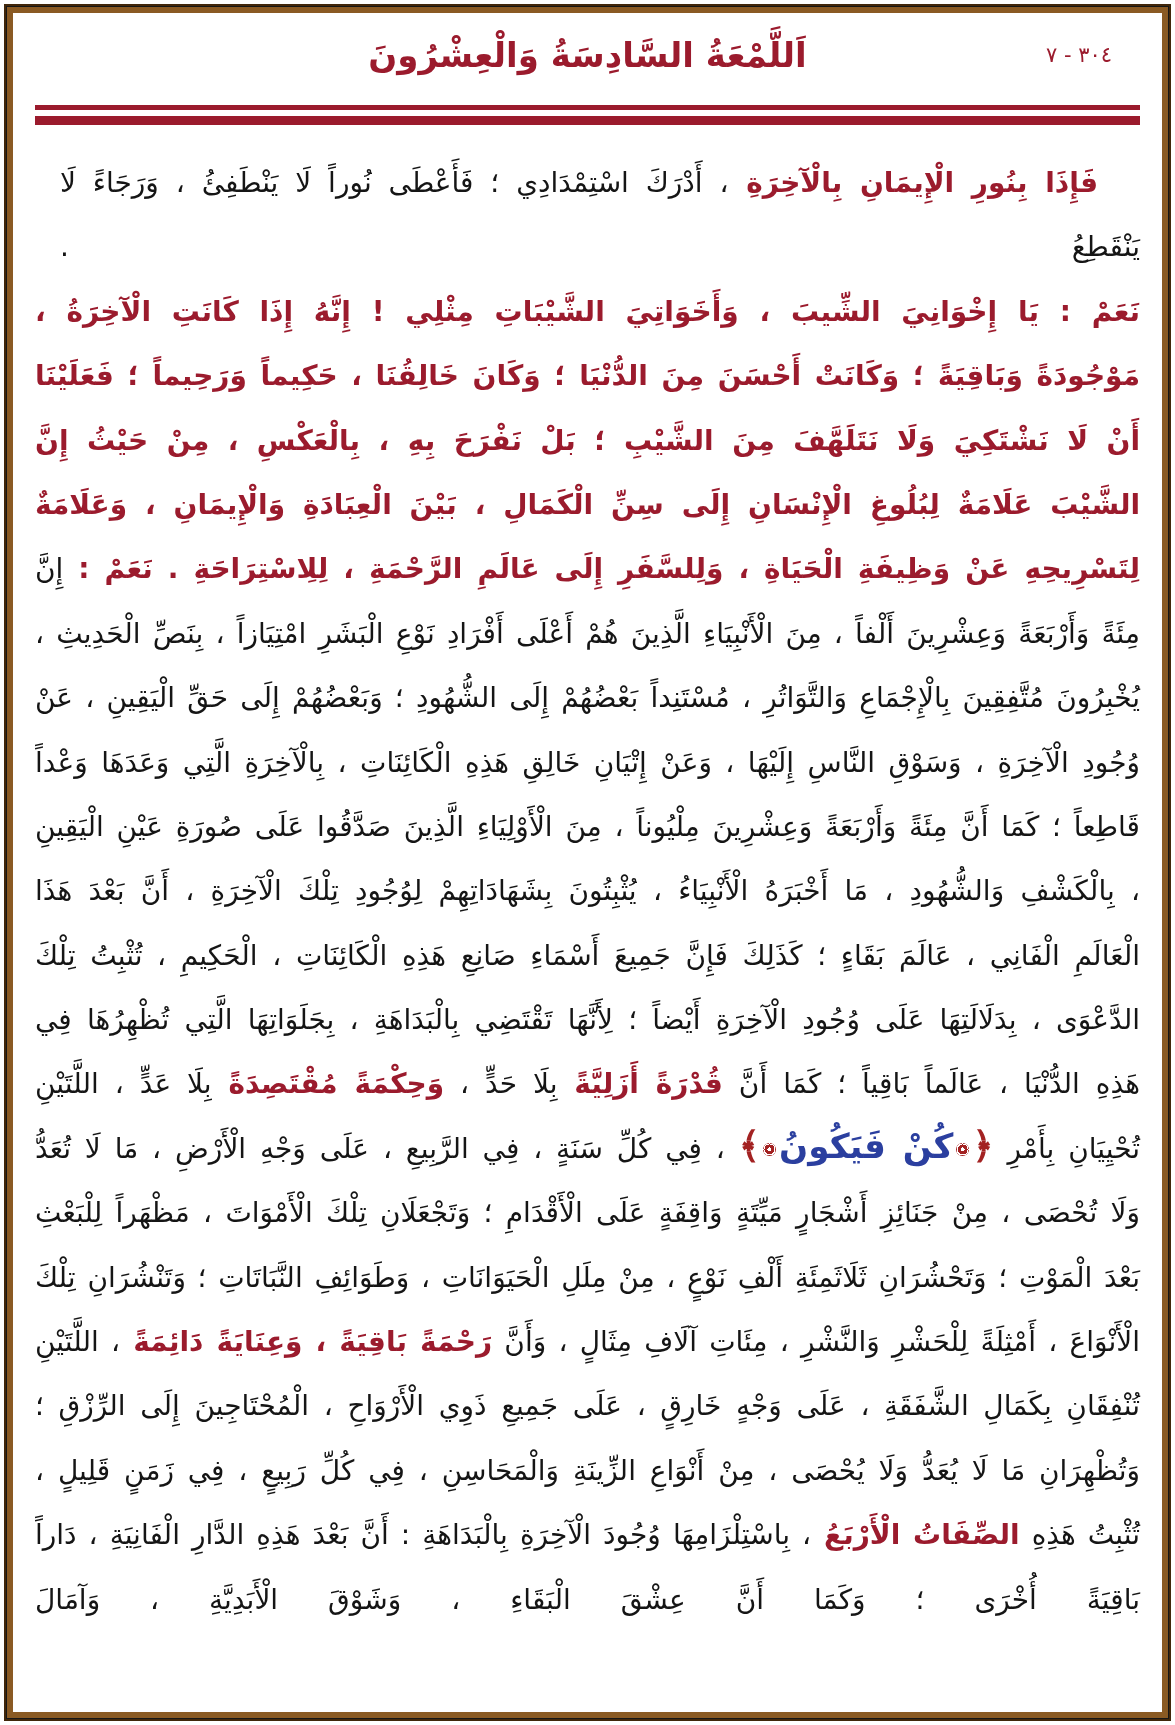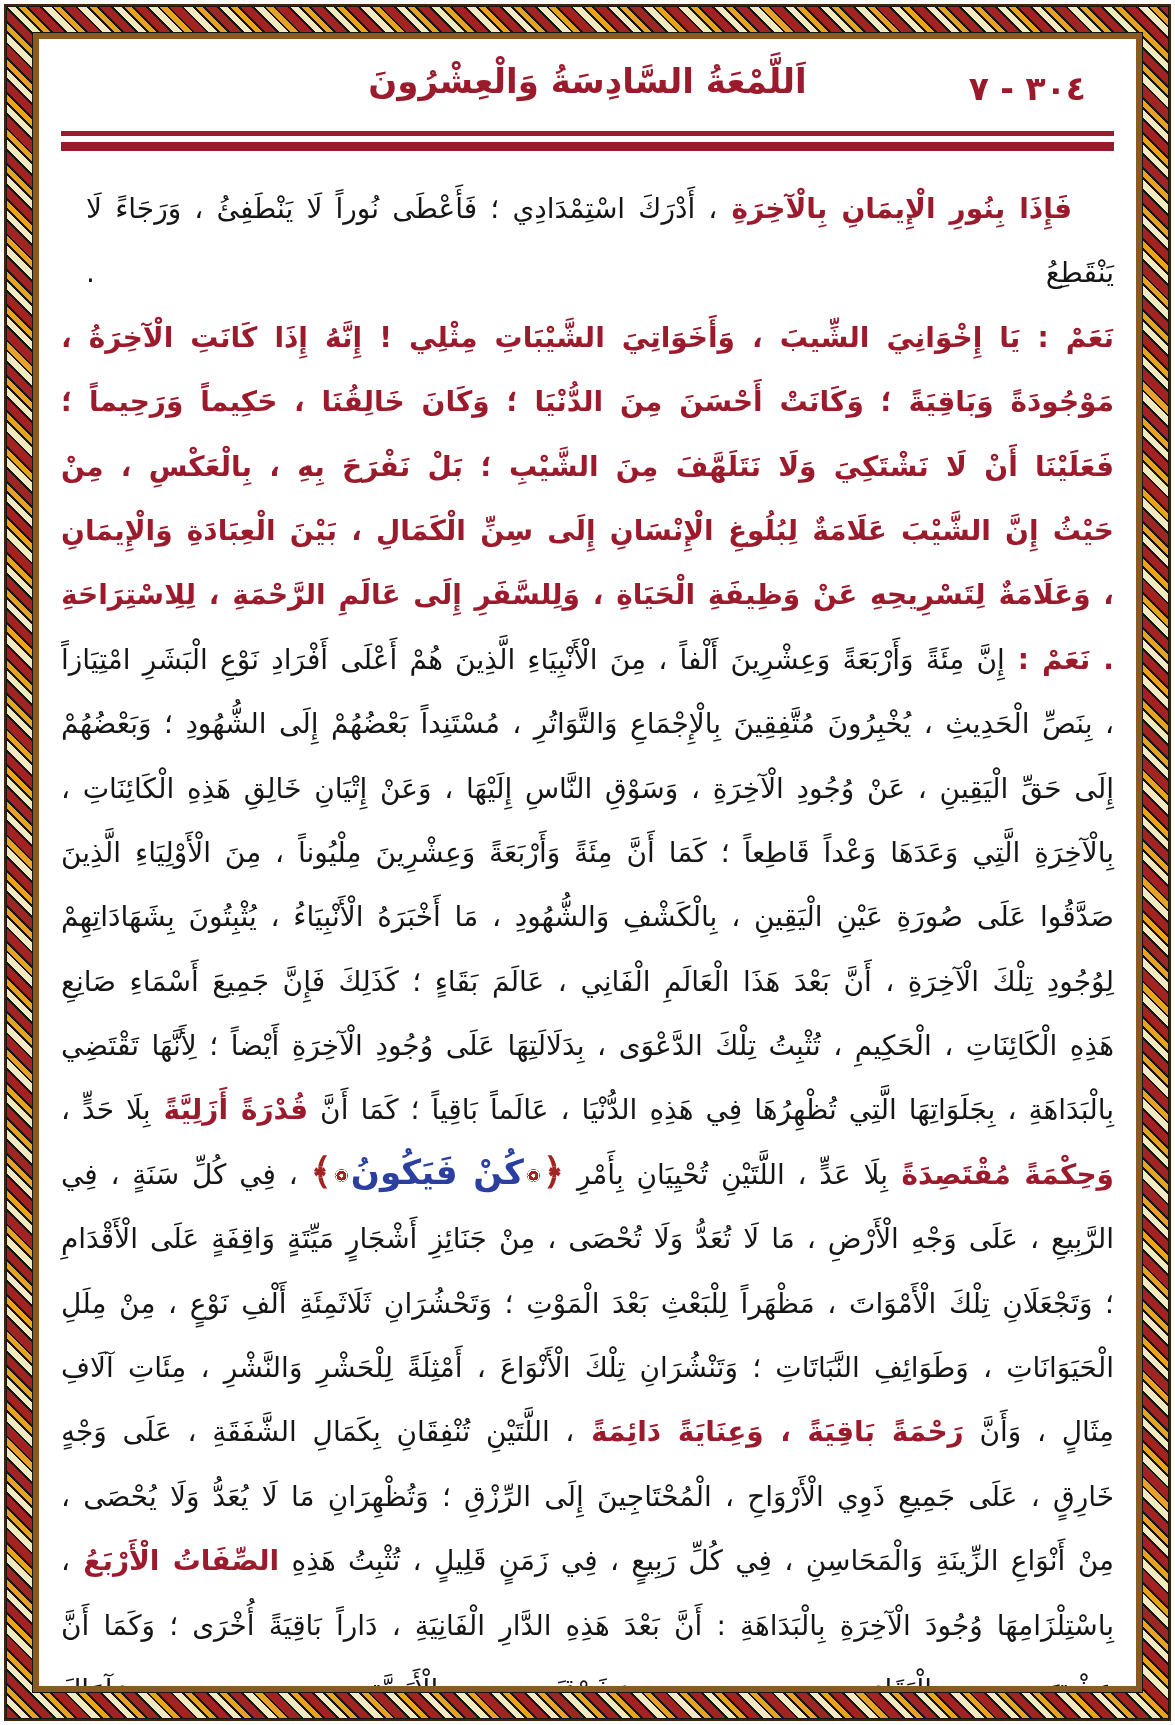--- a/index.html
+++ b/index.html
@@ -16,21 +16,20 @@
   .frame-outer {
     height: 100%;
     box-sizing: border-box;
     border: 2px solid #40260a;
   }
 
   
   .frame-chain {
     height: 100%;
     box-sizing: border-box;
-    padding: 26px;
     border: 1px solid #161616;
     background: repeating-linear-gradient(
       45deg,
       #a32222 0 8px,
       #161616 8px 10px,
       #f3e9c0 10px 16px,
       #161616 16px 18px,
       #e7a31f 18px 23px,
       #161616 23px 25px
     );
@@ -64,22 +63,22 @@
     font-size: 34px;
     font-weight: bold;
     color: #9b1b2d;
     letter-spacing: 0.5px;
   }
 
   .page-num {
     position: absolute;
     right: 28px;
     top: 8px;
-    font-size: 33px;
-    font-weight: bold;
+    font-size: 21px;
+    font-weight: normal;
     color: #9b1b2d;
     direction: rtl;
   }
 
   .double-rule {
     margin-top: 14px;
     height: 6px;
     border-top: 5px solid #9b1b2d;
     border-bottom: 9px solid #9b1b2d;
   }

